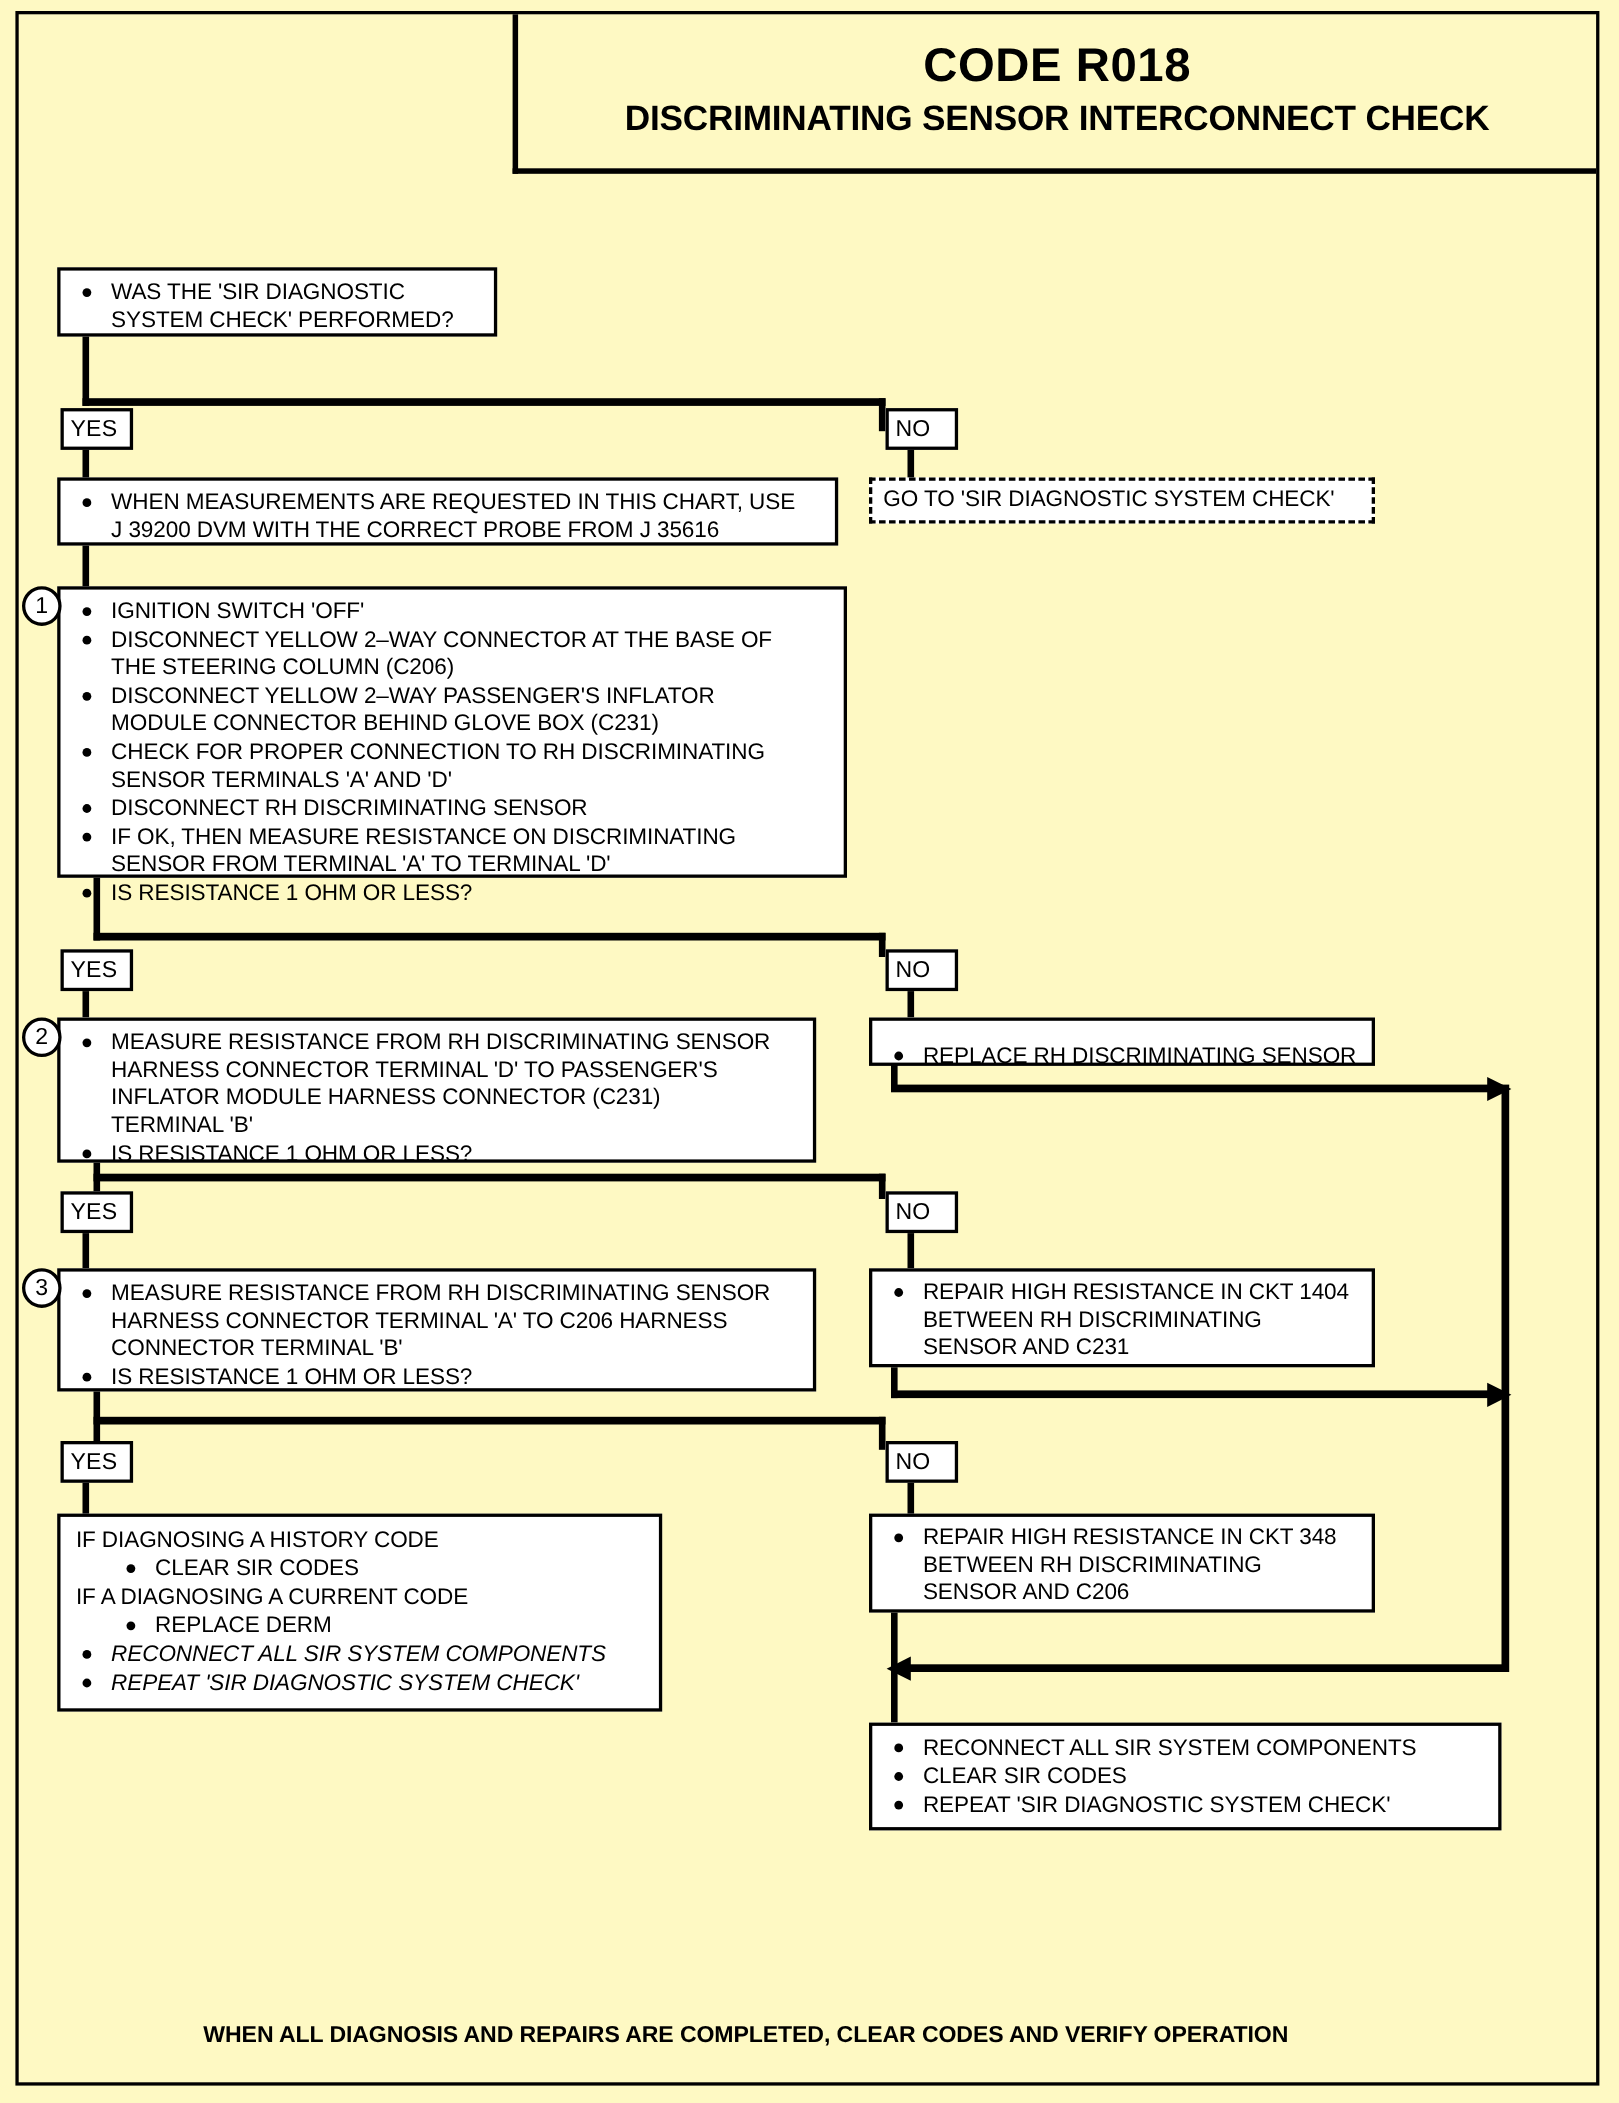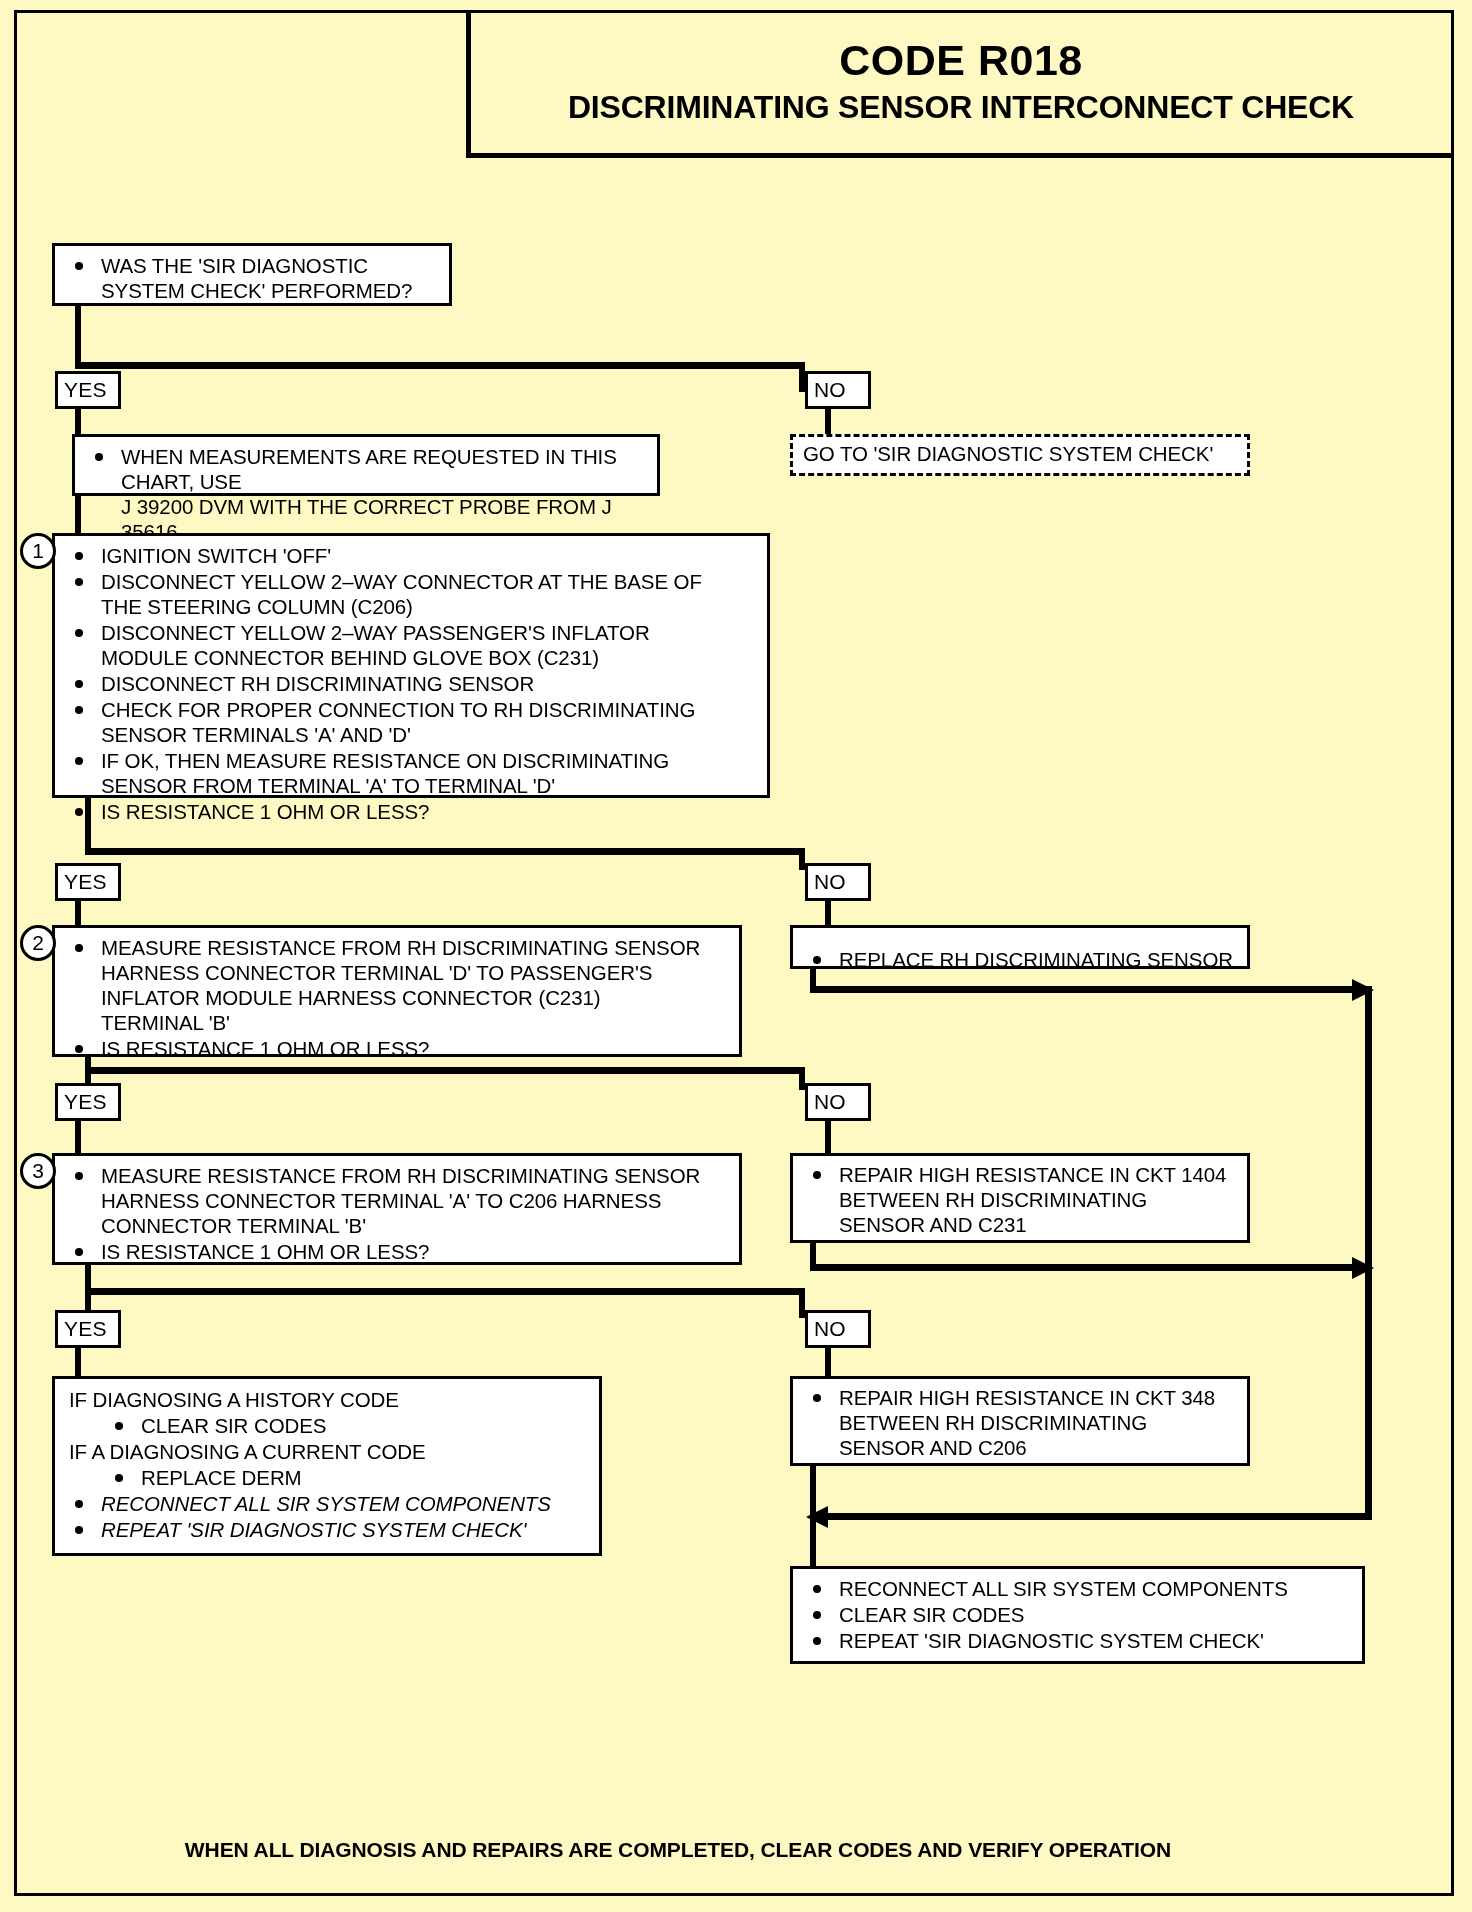--- a/index.html
+++ b/index.html
@@ -209,21 +209,21 @@
   <div class="yn" style="left:55px; top:371px;">
     <span>YES</span>
   </div>
   <div class="yn" style="left:805px; top:371px;">
     <span>NO</span>
   </div>
 
   <div class="ln" style="left:75px; top:409px; width:6px; height:27px;"></div>
   <div class="ln" style="left:825px; top:409px; width:6px; height:27px;"></div>
 
-  <div class="box" style="left:52px; top:434px; width:588px; height:62px;margin-left:20px;">
+  <div class="box" style="left:52px; top:434px; width:710px; height:62px;">
     <ul class="blist">
       <li>WHEN MEASUREMENTS ARE REQUESTED IN THIS CHART, USE
 J  39200 DVM WITH THE CORRECT PROBE FROM J  35616</li>
     </ul>
   </div>
 
   <div class="box dashed" style="left:790px; top:434px; width:460px; height:42px; padding:4px 10px;">
     <div class="plaintext">GO TO 'SIR DIAGNOSTIC SYSTEM CHECK'</div>
   </div>
 
@@ -232,23 +232,23 @@
   <div class="stepnum" style="left:20px; top:533px;">
     <span>1</span>
   </div>
   <div class="box" style="left:52px; top:533px; width:718px; height:265px;">
     <ul class="blist">
       <li>IGNITION SWITCH 'OFF'</li>
       <li>DISCONNECT YELLOW 2–WAY CONNECTOR AT THE BASE OF
 THE STEERING COLUMN (C206)</li>
       <li>DISCONNECT YELLOW 2–WAY PASSENGER'S INFLATOR
 MODULE CONNECTOR BEHIND GLOVE BOX (C231)</li>
-      <li>DISCONNECT RH DISCRIMINATING SENSOR</li>
       <li>CHECK FOR PROPER CONNECTION TO RH DISCRIMINATING
 SENSOR TERMINALS 'A' AND 'D'</li>
+      <li>DISCONNECT RH DISCRIMINATING SENSOR</li>
       <li>IF OK, THEN MEASURE RESISTANCE ON DISCRIMINATING
 SENSOR FROM TERMINAL 'A' TO TERMINAL 'D'</li>
       <li>IS RESISTANCE 1 OHM OR LESS?</li>
     </ul>
   </div>
 
   <div class="ln" style="left:85px; top:798px; width:6px; height:57px;"></div>
   <div class="ln" style="left:85px; top:848px; width:720px; height:7px;"></div>
   <div class="ln" style="left:799px; top:848px; width:6px; height:22px;"></div>
 

